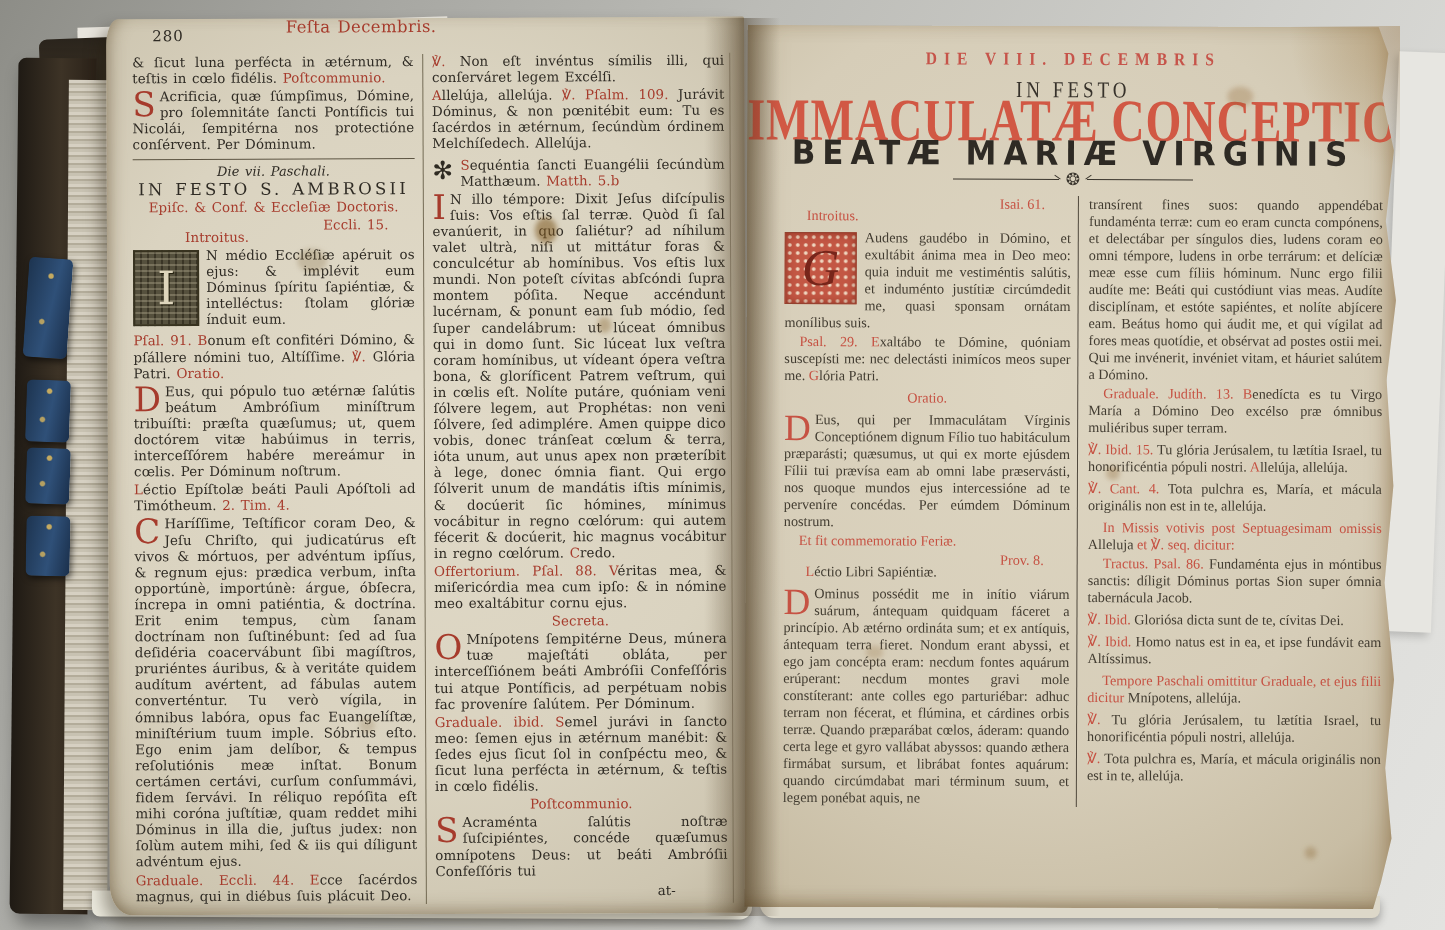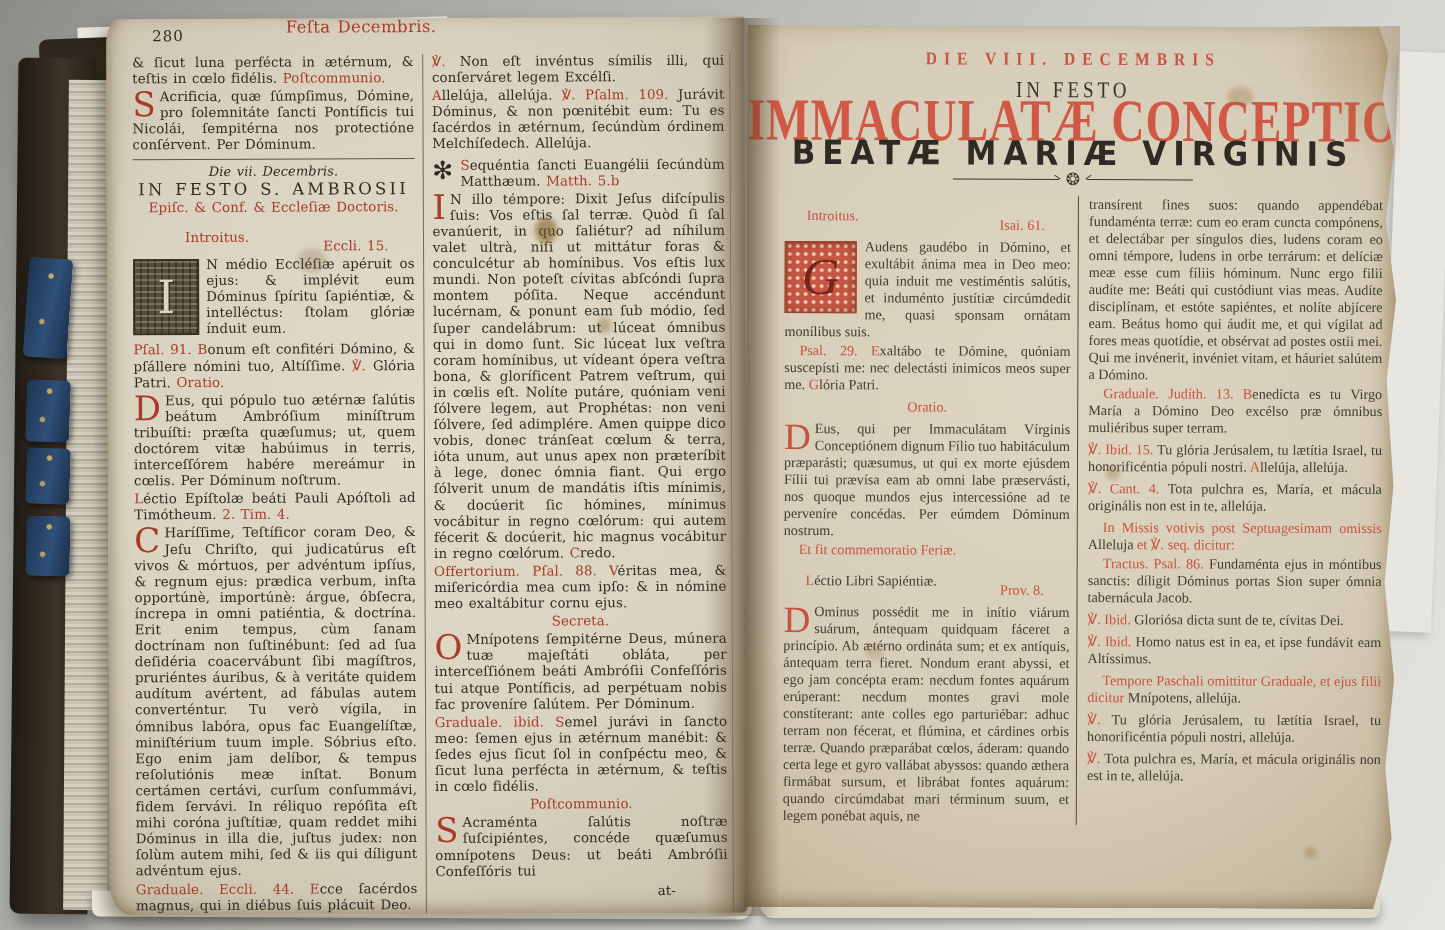--- a/index.html
+++ b/index.html
@@ -73,21 +73,21 @@
   .blk.ind{text-indent:15px;}
   .blk.catchword{text-align:right;padding-right:52px;margin-top:4px;}
   .blk.dateline{text-align:center;font-style:italic;font-size:13px;border-top:1px solid rgba(70,62,45,.85);padding-top:4px;margin-top:5px;}
   .blk.festo{text-align:center;font-size:16.5px;letter-spacing:3.2px;margin-top:2px;white-space:nowrap;}
   .blk.gap-top{margin-top:5px;}
   .page-left .seg.r{color:#a63b2c;}
   .page-right .seg.r{color:#c65243;}
   .seg.k{color:inherit;}
   .split .sl{padding-left:52px;margin-top:12px;}
   .page-right .split .sl{padding-left:22px;}
-  .split .sr{padding-right:26px;margin-top:21px;}
+  .split .sr{padding-right:26px;}
   .dc{float:left;color:#a63b2c;font-size:34px;line-height:27px;height:29px;padding:2px 4px 0 0;}
   .page-right .dc{color:#c65243;font-size:37px;line-height:29px;height:31px;}
   .dc.woodcut{width:66px;height:76px;margin:2px 7px 2px 0;padding:0;display:flex;align-items:center;justify-content:center;
     background-color:#55503d;
     background-image:repeating-linear-gradient(0deg,rgba(215,205,175,.28) 0 2px,rgba(215,205,175,0) 2px 6px),repeating-linear-gradient(90deg,rgba(25,20,10,.45) 0 2px,rgba(25,20,10,0) 2px 7px);
     box-shadow:inset 0 0 0 2px #37321f;color:#ded5bc;font-size:46px;line-height:1;text-shadow:1px 1px 0 #24200f;}
   .dc.ornate{width:70px;height:70px;margin:3px 8px 2px 0;padding:0;display:flex;align-items:center;justify-content:center;
     background-color:#c35744;background-image:radial-gradient(rgba(244,230,207,.9) 1.3px,rgba(244,230,207,0) 2.3px);background-size:8px 8px;
     border:1px solid #93412f;box-shadow:inset 0 0 8px rgba(95,20,5,.55);color:#77251a;font-size:52px;line-height:1;font-style:italic;}
   .orn{float:left;font-size:25px;line-height:24px;margin:1px 7px 0 0;color:#2e2a22;font-family:"DejaVu Sans",sans-serif;}
@@ -108,21 +108,21 @@
   <div class="under-bottom"></div>
   <div class="under-right-bottom"></div>
 
   <div class="page page-left">
     <div class="folio">280</div>
     <div class="running-title">Feſta Decembris.</div>
     <div class="cols">
       <div class="col col-a">
           <p class="blk just"><span class="seg k">&amp; ſicut luna perfécta in ætérnum, &amp; teſtis in cœlo fidélis. </span><span class="seg r">Poſtcommunio.</span></p>
           <p class="blk just"><span class="dc plain">S</span><span class="seg k">Acrificia, quæ ſúmpſimus, Dómine, pro ſolemnitáte ſancti Pontíficis tui Nicolái, ſempitérna nos protectióne conſérvent. Per Dóminum.</span></p>
-          <p class="blk dateline"><span class="seg k">Die vii. Decembris.</span></p>
+          <p class="blk dateline"><span class="seg k">Die vii. Paschali.</span></p>
           <p class="blk festo"><span class="seg k">IN FESTO S. AMBROSII</span></p>
           <p class="blk center"><span class="seg r">Epiſc. &amp; Conf. &amp; Eccleſiæ Doctoris.</span></p>
           <p class="blk split">
             <span class="sl"><span class="seg r">Introitus.</span></span>
             <span class="sr"><span class="seg r">Eccli. 15.</span></span>
           </p>
           <p class="blk just"><span class="dc woodcut">I</span><span class="seg k">N médio Eccléſiæ apéruit os ejus: &amp; implévit eum Dóminus ſpíritu ſapiéntiæ, &amp; intelléctus: ſtolam glóriæ índuit eum.</span></p>
           <p class="blk just gap-top"><span class="seg r">Pſal. 91. </span><span class="seg r">B</span><span class="seg k">onum eſt confitéri Dómino, &amp; pſállere nómini tuo, Altíſſime. </span><span class="seg r">℣.</span><span class="seg k"> Glória Patri. </span><span class="seg r">Oratio.</span></p>
           <p class="blk just"><span class="dc plain">D</span><span class="seg k">Eus, qui pópulo tuo ætérnæ ſalútis beátum Ambróſium miníſtrum tribuíſti: præſta quæſumus; ut, quem doctórem vitæ habúimus in terris, interceſſórem habére mereámur in cœlis. Per Dóminum noſtrum.</span></p>
           <p class="blk just"><span class="seg r">L</span><span class="seg k">éctio Epíſtolæ beáti Pauli Apóſtoli ad Timótheum. </span><span class="seg r">2. Tim. 4.</span></p>

